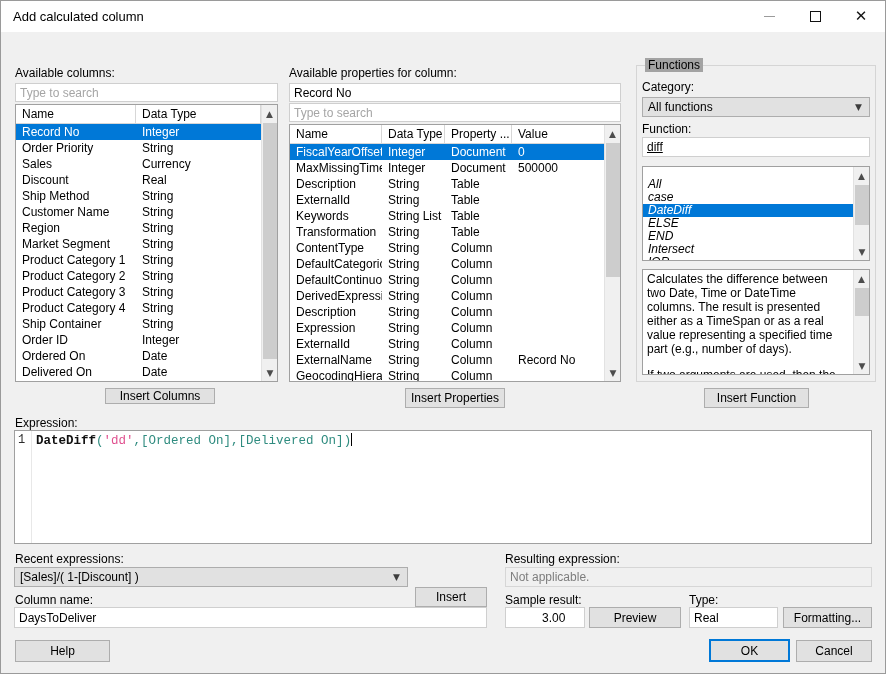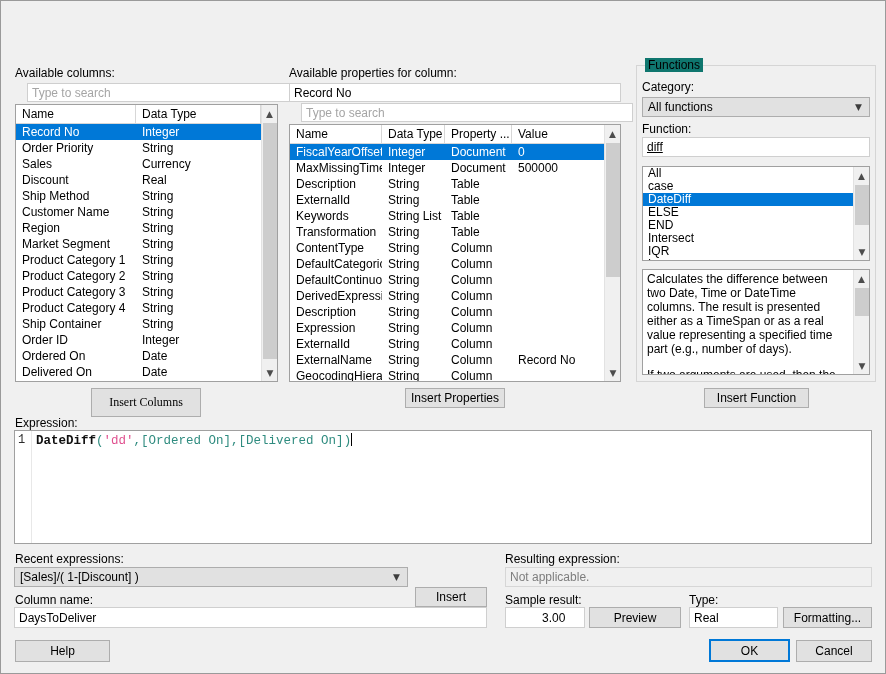--- a/index.html
+++ b/index.html
@@ -80,21 +80,21 @@
     border: 1px solid #cfcfcf;
     box-sizing: border-box;
     font-size: 12px;
     color: #000;
     padding: 2px 4px;
     display: flex;
     align-items: center;
     white-space: nowrap;
     overflow: hidden;
   }
-  .textbox.placeholder { color: #a5a5a5; margin-left: 12px; }
+  .textbox.placeholder { color: #a5a5a5; }
   .textbox.readonly { background: #f0f0f0; border: 1px solid #d6d6d6; color: #7d7d7d; }
   .btn {
     position: absolute;
     background: #e1e1e1;
     border: 1px solid #adadad;
     box-sizing: border-box;
     font-size: 12px;
     color: #000;
     display: flex;
     align-items: center;
@@ -175,21 +175,21 @@
   .groupbox {
     position: absolute;
     border: 1px solid #d5d5d5;
     box-sizing: border-box;
     background: transparent;
   }
   .groupbox-title {
     position: absolute;
     top: -8px;
     left: 8px;
-    background: #0f766e;
+    background: #a3a3a3;
     padding: 0 3px;
     font-size: 12px;
     color: #000;
   }
   
   .combo {
     position: absolute;
     background: #e1e1e1;
     border: 1px solid #adadad;
     box-sizing: border-box;
@@ -287,20 +287,32 @@
     background: #000;
     vertical-align: -2px;
     margin-left: 0px;
   }
 </style>
 </head>
 <body>
 
 <div id="window">
 
+  <div id="titlebar">
+    <div id="title-text">Add calculated column</div>
+    <div class="caption-btn" id="btn-min">
+      <span class="cap-min"></span>
+    </div>
+    <div class="caption-btn" id="btn-max">
+      <span class="cap-max"></span>
+    </div>
+    <div class="caption-btn" id="btn-close">
+      <span class="cap-close">✕</span>
+    </div>
+  </div>
 
   <div class="lbl" style="left:14px; top:65px;">Available columns:</div>
 
   <div class="textbox placeholder" style="left:14px; top:82px; width:263px; height:19px;" title="Type to search">Type to search</div>
 
   <div class="grid" style="left:14px; top:103px; width:263px; height:278px;">
     <div class="grid-head">
       <div class="hc" style="width:120px;">Name</div>
       <div class="hc" style="width:125px;">Data Type</div>
     </div>
@@ -370,21 +382,21 @@
           <div class="gc" style="width: 125px;">Date</div>
         </div>
       </div>
     <div class="vscroll" style="height:100%;">
       <div class="arrow">▲</div>
       <div class="thumb" style="top:18px; height:236px;"></div>
       <div class="arrow" style="position:absolute; bottom:0; width:16px;">▼</div>
     </div>
   </div>
 
-  <div class="btn" style="left:90px; top:387px; width:110px; height:29px;font-family:Liberation Serif, serif;">Insert Columns</div>
+  <div class="btn" style="left:104px; top:387px; width:110px; height:16px;">Insert Columns</div>
 
   <div class="lbl" style="left:288px; top:65px;">Available properties for column:</div>
 
   <div class="textbox" style="left:288px; top:82px; width:332px; height:19px;">Record No</div>
 
   <div class="textbox placeholder" style="left:288px; top:102px; width:332px; height:19px;">Type to search</div>
 
   <div class="grid" style="left:288px; top:123px; width:332px; height:258px;">
     <div class="grid-head">
       <div class="hc" style="width:92px;">Name</div>
@@ -500,21 +512,21 @@
   <div class="lbl" style="left:641px; top:79px;">Category:</div>
   <div class="combo" style="left:641px; top:96px; width:228px; height:20px;">
     <span>All functions</span>
     <span class="chev">▼</span>
   </div>
 
   <div class="lbl" style="left:641px; top:121px;">Function:</div>
   <div class="textbox" style="left:641px; top:136px; width:228px; height:20px;text-decoration:underline;">diff</div>
 
   <div class="listbox" style="left:641px; top:165px; width:228px; height:95px;">
-    <div id="fn-list" style="padding-top:0;">
+    <div id="fn-list" style="padding-top:11px;font-style:italic;">
         <div class="li">All</div>
         <div class="li">case</div>
         <div class="li sel">DateDiff</div>
         <div class="li">ELSE</div>
         <div class="li">END</div>
         <div class="li">Intersect</div>
         <div class="li">IQR</div>
         <div class="li">Log</div>
       </div>
     <div class="vscroll" style="height:100%;">

